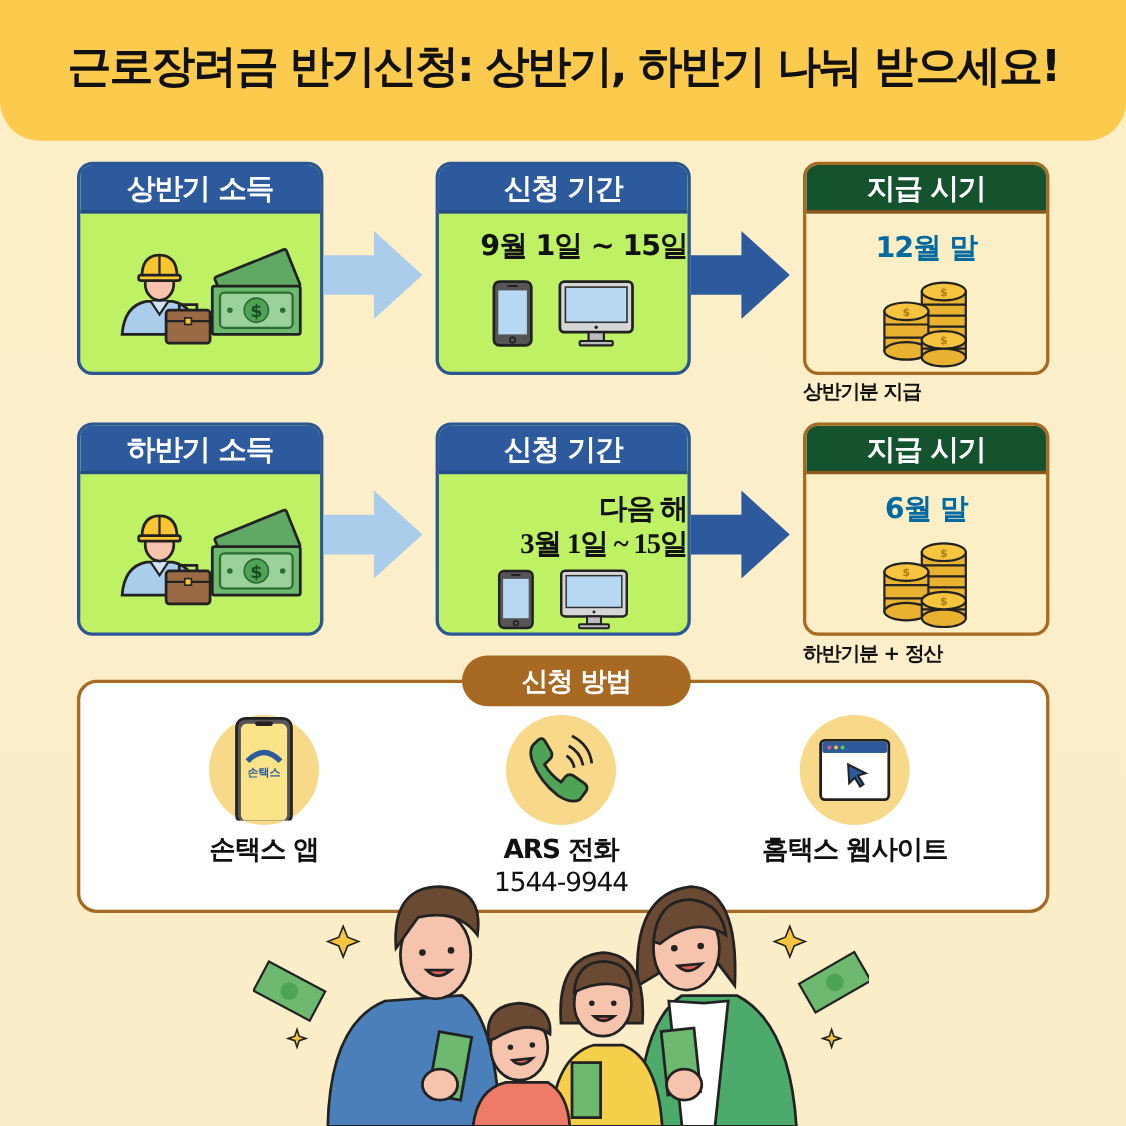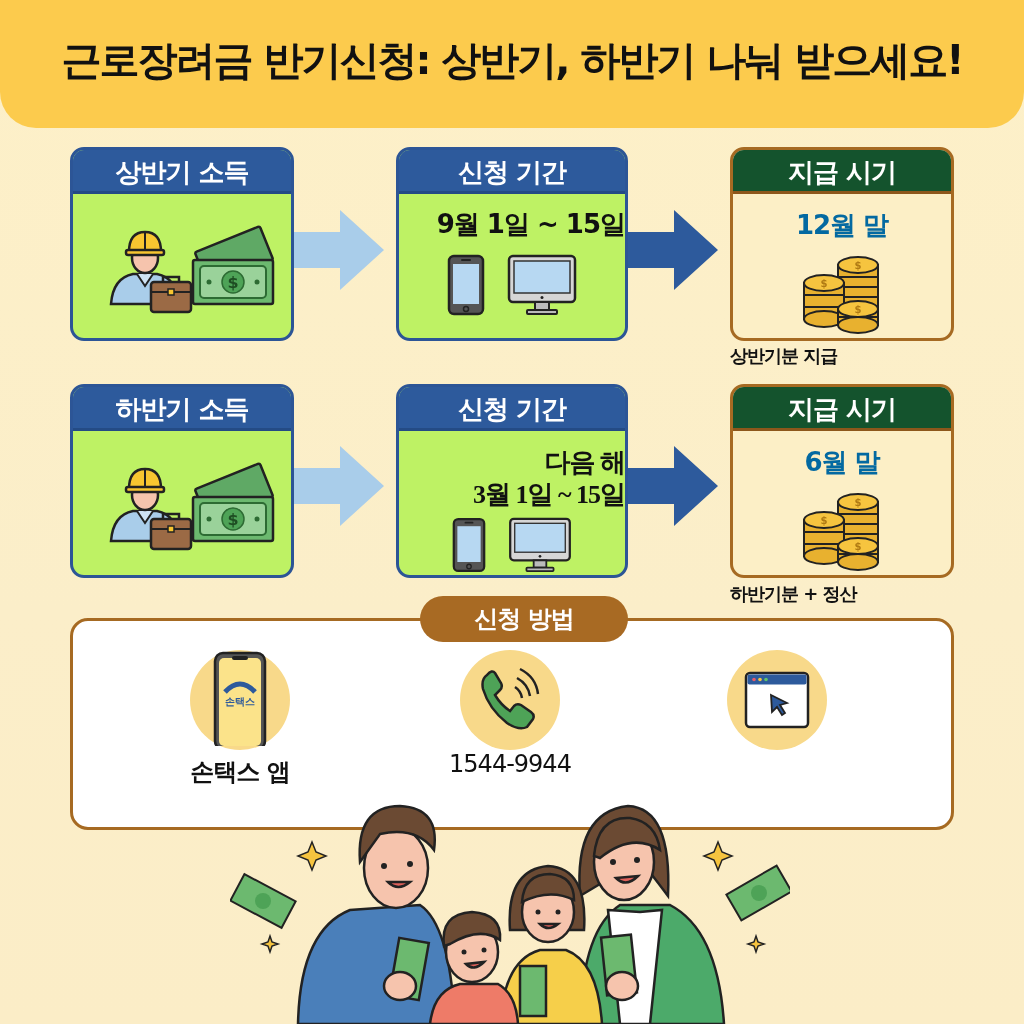--- a/index.html
+++ b/index.html
@@ -257,34 +257,36 @@
 
 <div class="method" style="left:400px;">
   <div class="circle">
     <svg width="70" height="70" viewBox="0 0 70 70">
       <path d="M12 10 Q6 14 8 24 Q14 44 32 58 Q44 66 52 62 L58 54 Q60 50 56 47 L46 40 Q42 38 39 41 L35 46 Q26 40 20 30 L25 25 Q28 22 26 18 L20 8 Q17 4 12 10 Z" fill="#4ea357" stroke="#222" stroke-width="2.5"></path>
       <path d="M40 22 Q46 26 47 33" fill="none" stroke="#222" stroke-width="2.5"></path>
       <path d="M42 13 Q53 19 55 31" fill="none" stroke="#222" stroke-width="2.5"></path>
       <path d="M45 4 Q61 12 63 29" fill="none" stroke="#222" stroke-width="2.5"></path>
     </svg>
   </div>
+  <div class="label">ARS 전화</div>
   <div class="sub">1544-9944</div>
 </div>
 
 <div class="method" style="left:667px;">
   <div class="circle">
     <svg width="66" height="58" viewBox="0 0 66 58">
       <rect x="2" y="2" width="62" height="54" rx="4" fill="#fff" stroke="#222" stroke-width="2.5"></rect>
       <rect x="3.5" y="3.5" width="59" height="10" rx="2" fill="#2d5a9c"></rect>
       <circle cx="10" cy="8.5" r="1.8" fill="#e65b6a"></circle>
       <circle cx="16" cy="8.5" r="1.8" fill="#f6c43f"></circle>
       <circle cx="22" cy="8.5" r="1.8" fill="#5fc46b"></circle>
       <path d="M27 24 L43 32 L36 34 L41 42 L38 44 L33 36 L28 41 Z" fill="#2d5a9c" stroke="#222" stroke-width="1.8"></path>
     </svg>
   </div>
+  <div class="label">홈택스 웹사이트</div>
 </div>
 
 <svg class="family" viewBox="230 796 560 228" width="560" height="228">
 
   <g fill="#f6c43f" stroke="#222" stroke-width="1.5">
     <path d="M312 842 L316 852 L326 856 L316 860 L312 870 L308 860 L298 856 L308 852 Z"></path>
     <path d="M270 936 L272 942 L278 944 L272 946 L270 952 L268 946 L262 944 L268 942 Z"></path>
     <path d="M718 842 L722 852 L732 856 L722 860 L718 870 L714 860 L704 856 L714 852 Z"></path>
     <path d="M756 936 L758 942 L764 944 L758 946 L756 952 L754 946 L748 944 L754 942 Z"></path>
   </g>

